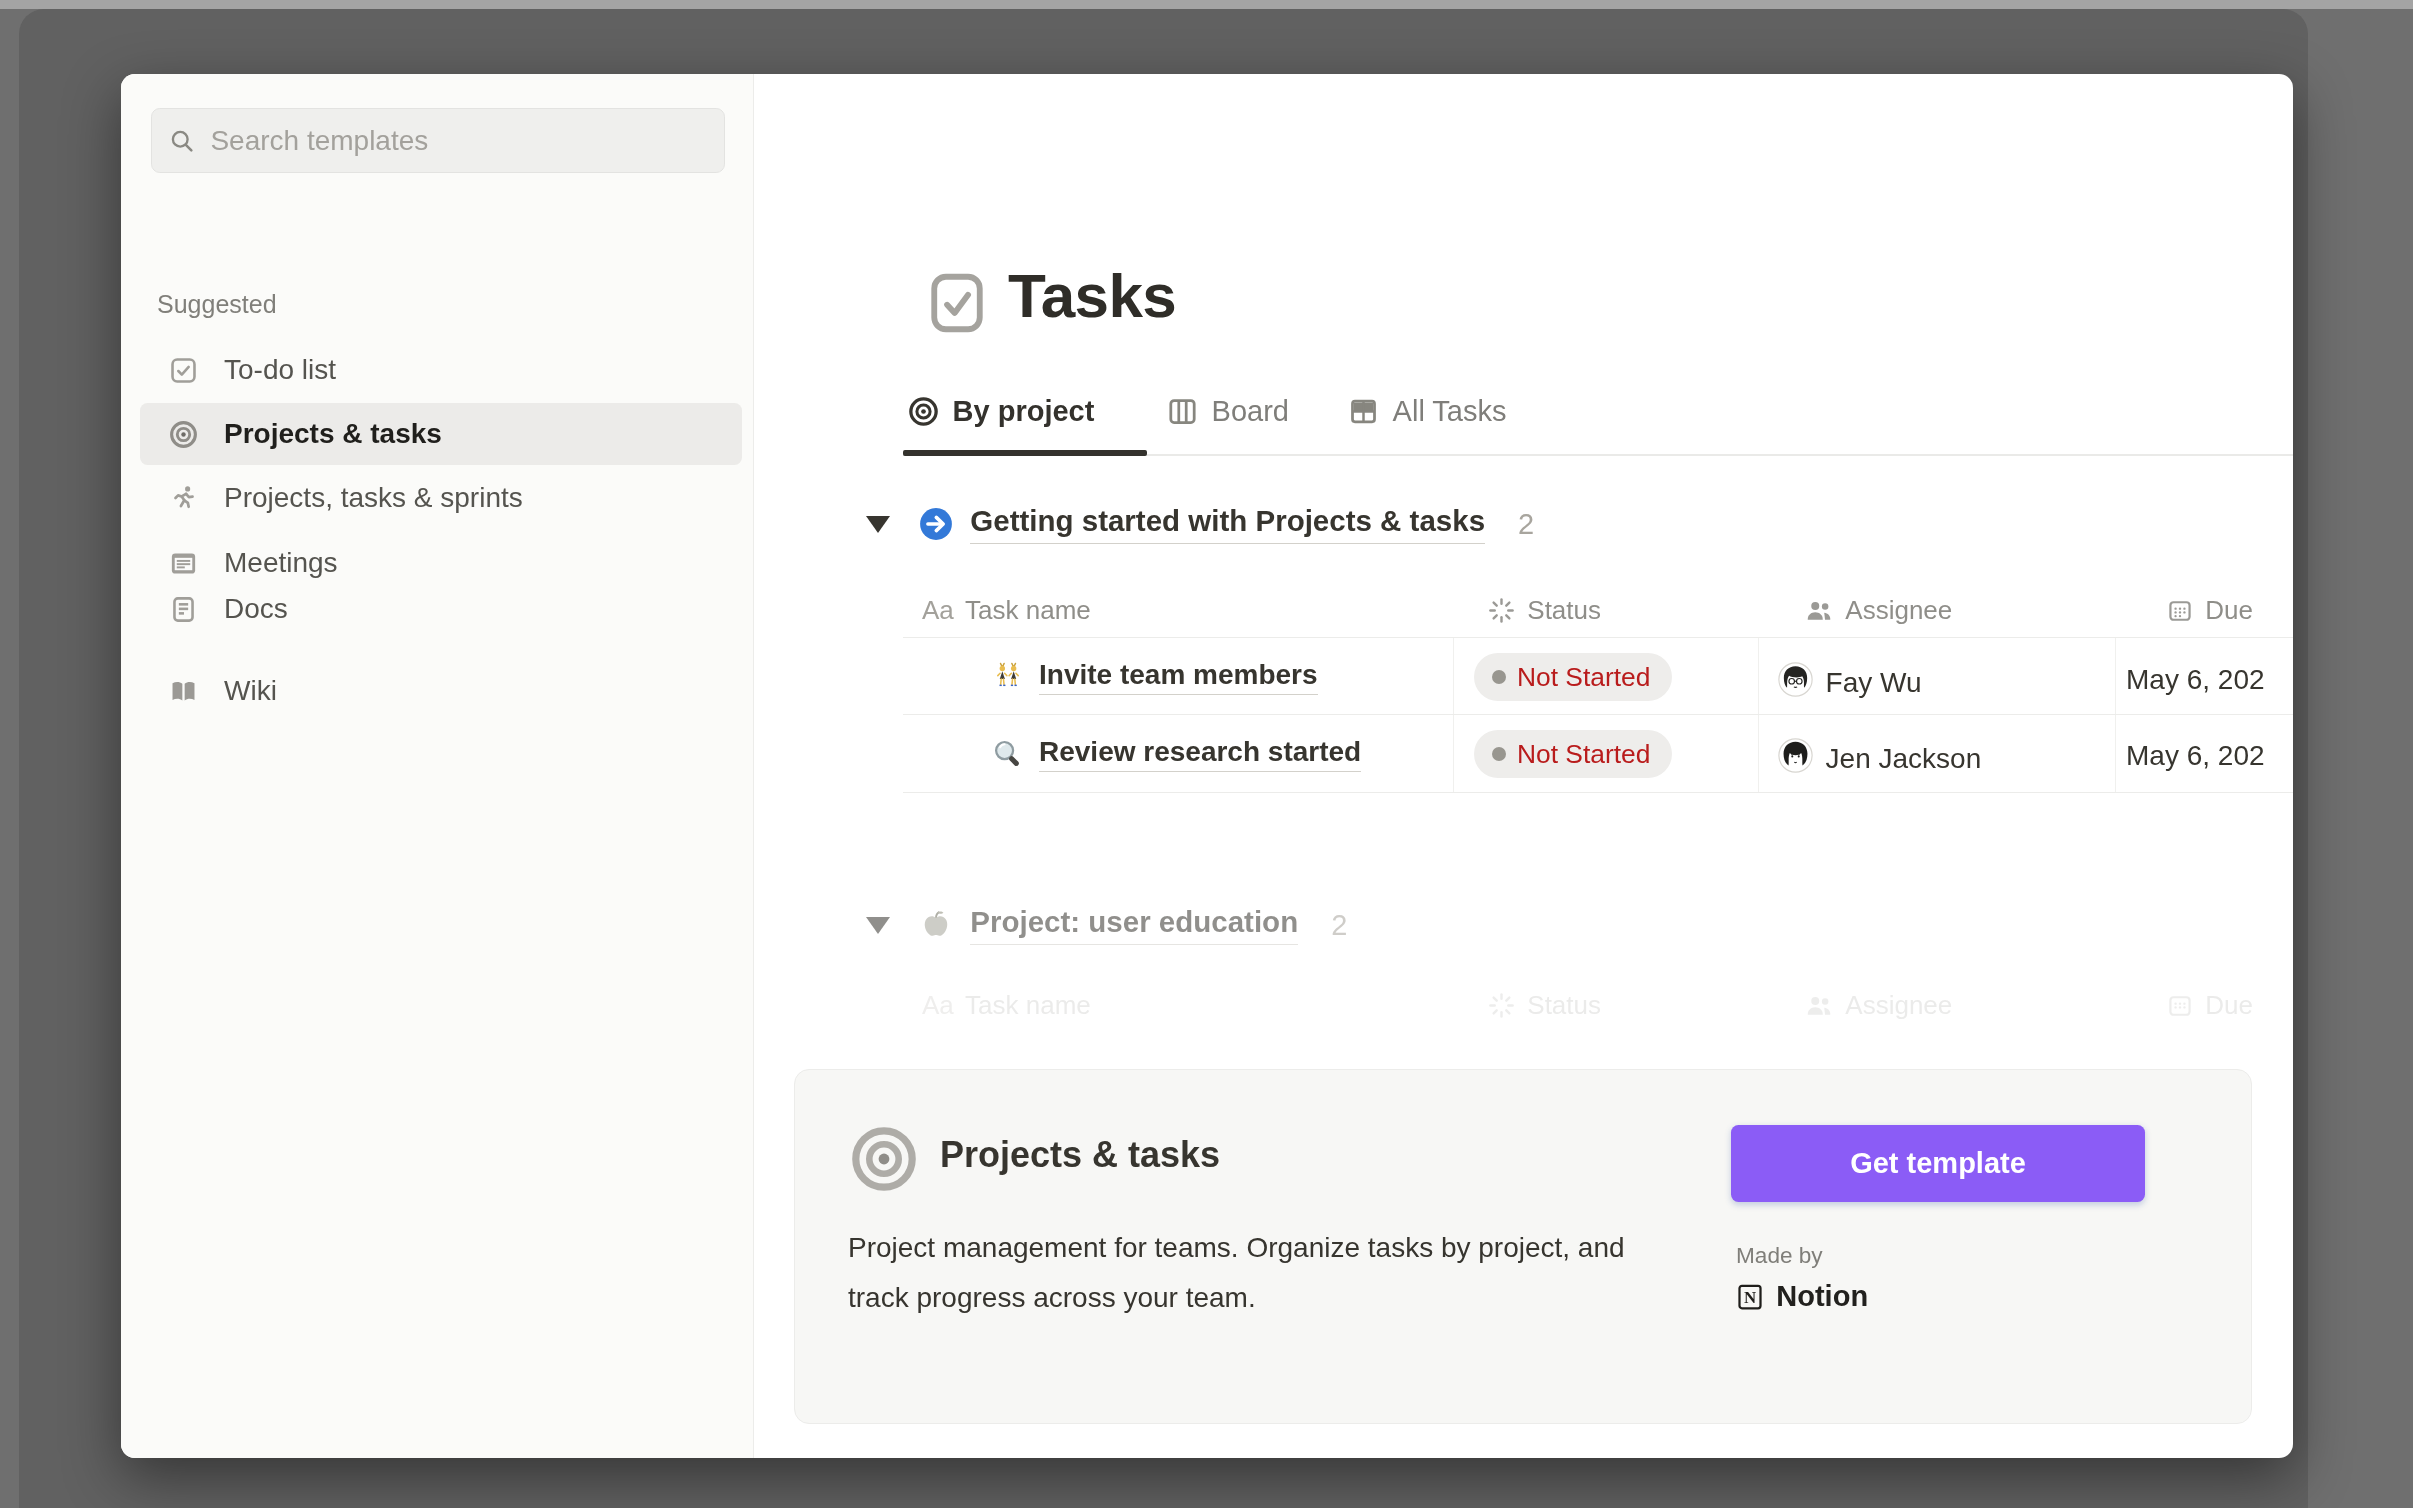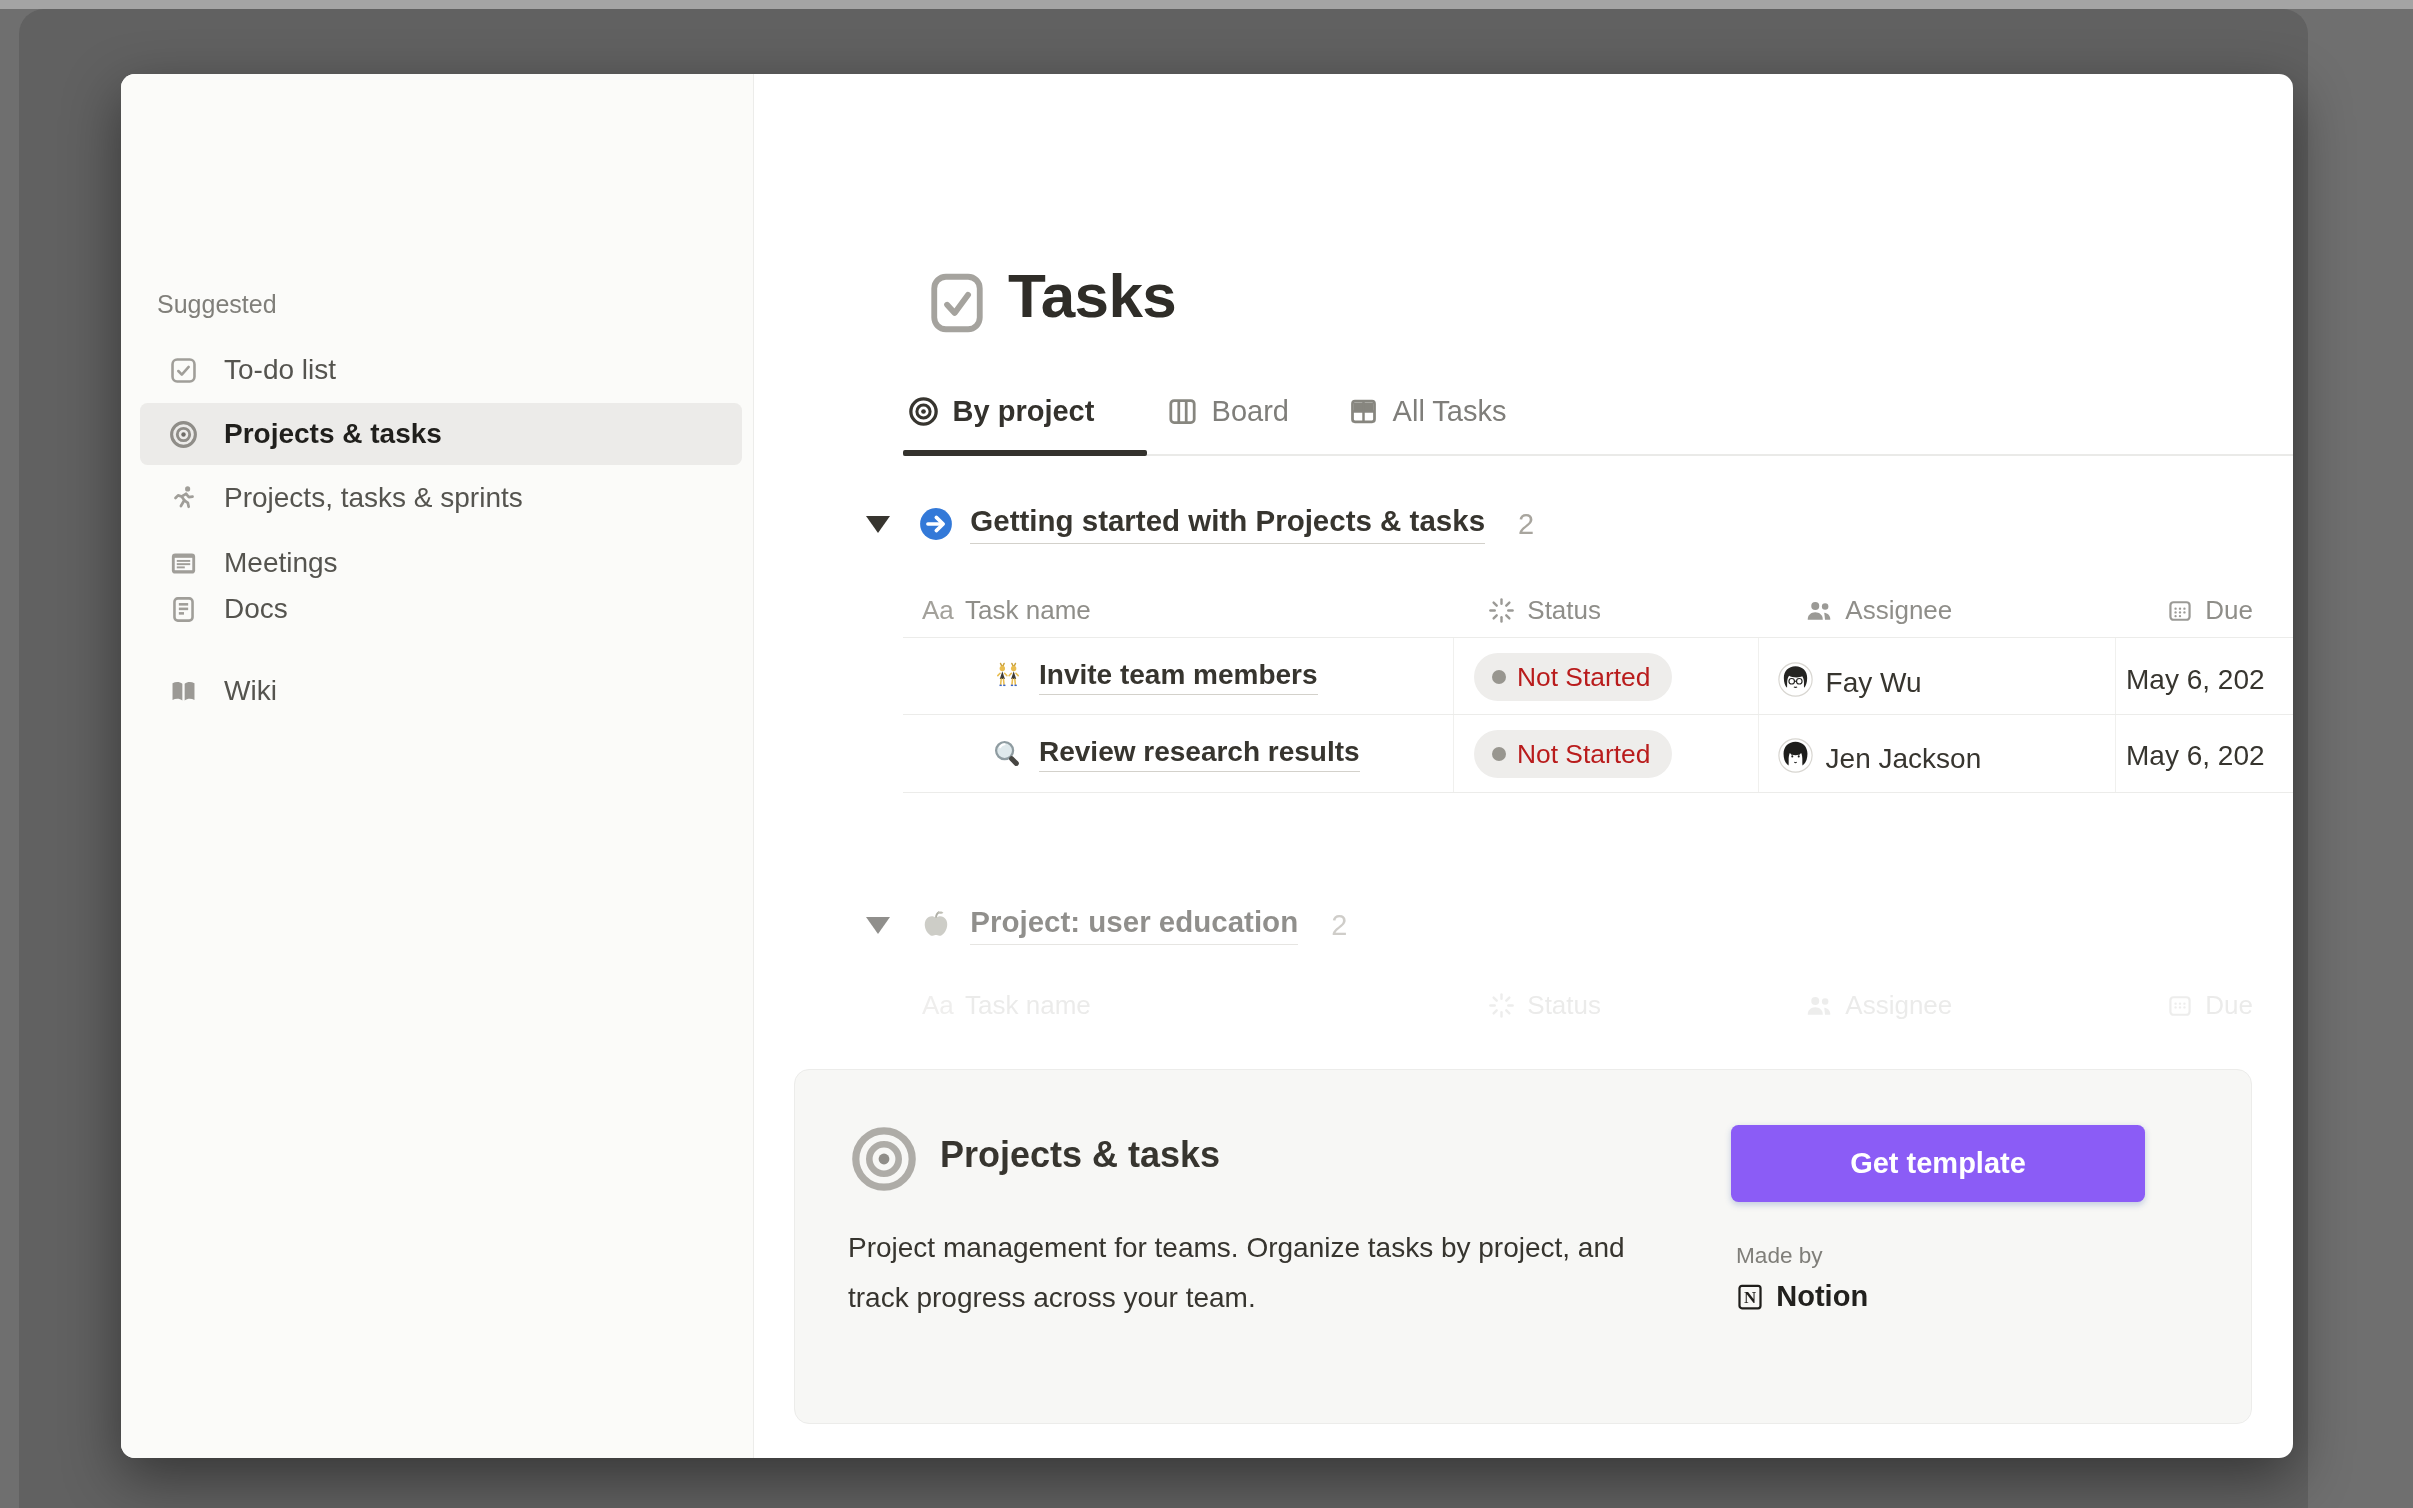--- a/index.html
+++ b/index.html
@@ -77,20 +77,29 @@
 </style>
 </head>
 <body>
 
 <div class="abs" id="backdrop-strip"></div>
 <div class="abs" id="backdrop-window"></div>
 
 <div class="abs" id="modal">
 
   <div class="abs" id="sidebar">
+    <div class="abs" id="search-box">
+      <span class="ico" style="width:28px;height:28px;flex:none;">
+        <svg viewBox="0 0 24 24" width="28" height="28">
+            <circle cx="10.5" cy="10.5" r="6.3" fill="none" stroke="#8a8983" stroke-width="2"></circle>
+            <line x1="15.3" y1="15.3" x2="20" y2="20" stroke="#8a8983" stroke-width="2.2" stroke-linecap="round"></line>
+          </svg>
+      </span>
+      <input placeholder="Search templates" style="">
+    </div>
 
 
     <div class="abs" id="suggested-label">Suggested</div>
 
     <div class="abs side-item" style="top:265px;">
       <span class="ico">
         <svg viewBox="0 0 24 24" width="31" height="31" fill="none" stroke="#a09e99" stroke-width="2">
             <rect x="3.5" y="3.5" width="17" height="17" rx="3.6"></rect>
             <path d="M8 12.4l2.7 2.8 5.3-6" stroke-linecap="round" stroke-linejoin="round"></path>
           </svg>
@@ -314,21 +323,21 @@
   <div class="abs due-cell" style="left:2005px;top:590px;">May 6, 202</div>
 
   <div class="abs task-cell" style="left:870px;top:656px;height:48px;">
     <span style="width:34px;height:34px;">
       <svg viewBox="0 0 24 24" width="34" height="34">
           <circle cx="9.6" cy="9.6" r="6" fill="#dfe9ec" stroke="#8f9ca1" stroke-width="1.6"></circle>
           <path d="M6.4 7.2c.6-1.2 1.8-2 3.2-2.1" fill="none" stroke="#ffffff" stroke-width="1.4" stroke-linecap="round"></path>
           <rect x="14.6" y="12.8" width="8.2" height="3.6" rx="1.8" transform="rotate(45 14.6 12.8)" fill="#474642"></rect>
         </svg>
     </span>
-    <span class="lbl">Review research results</span>
+    <span class="lbl">Review research started</span>
   </div>
   <div class="abs pill" style="left:1353px;top:656px;">
     <span class="dot"></span>
     <span class="lbl">Not Started</span>
   </div>
   <div class="abs assignee-cell" style="left:1657px;top:661px;">
     <span class="avatar">
       <svg viewBox="0 0 24 24" width="35" height="35">
           <circle cx="12" cy="12" r="11.4" fill="#ffffff" stroke="#d8d6d1" stroke-width="0.8"></circle>
           <path d="M12 2.6c-4.8 0-8.2 3.4-8.2 8.2 0 4.2 1.6 6.9 3.4 8 .4-2.1-.4-5.6.9-8.5.9 1 2.3 1.5 3.9 1.5s3-.5 3.9-1.5c1.3 2.9.5 6.4.9 8.5 1.8-1.1 3.4-3.8 3.4-8 0-4.8-3.4-8.2-8.2-8.2z" fill="#1e1e1c"></path>

